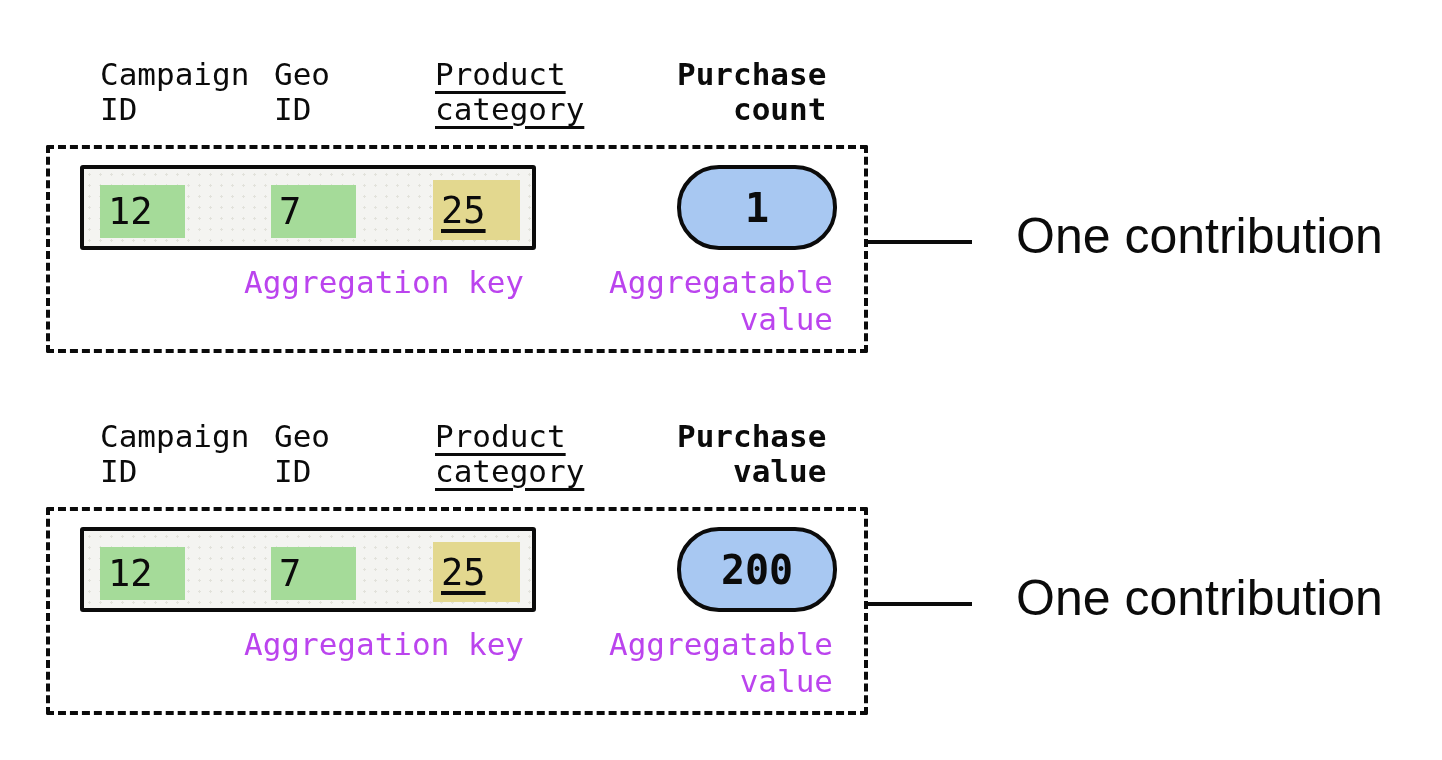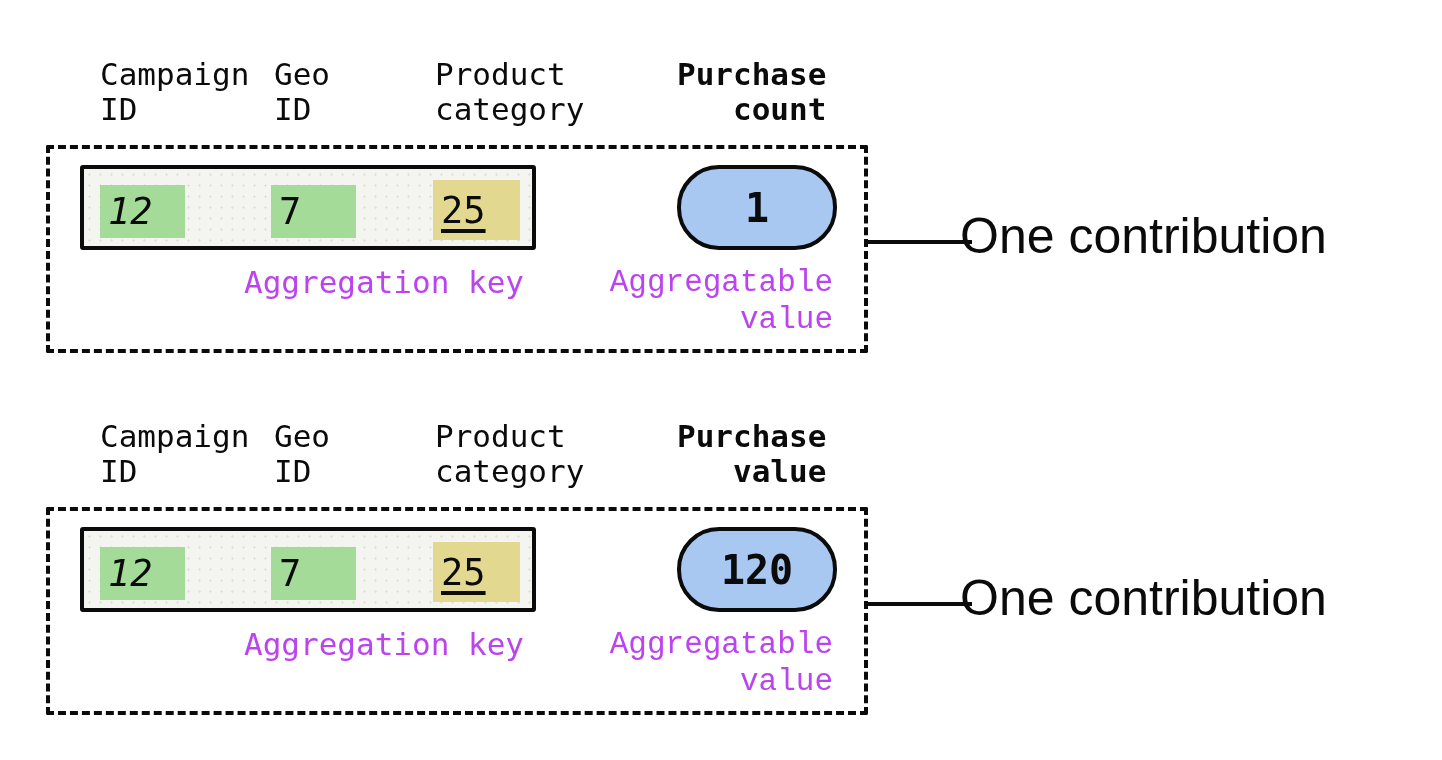--- a/index.html
+++ b/index.html
@@ -19,20 +19,21 @@
   .hdr{
     position:absolute;top:57px;
     font-size:31px;line-height:35px;
     white-space:pre;color:var(--ink,#0b0b0b);
   }
   .hdr-campaign{left:100px;}
   .hdr-geo{left:274px;}
   .hdr-product{left:435px;}
   .hdr-purchase{left:677px;font-weight:bold;text-align:right;}
   .hdr .uline{
+    text-decoration:underline;
     text-decoration-thickness:3px;
     text-underline-offset:6px;
   }
 
   
   .boundary{
     position:absolute;left:46px;top:145px;
     width:822px;height:208px;
     border:4px dashed var(--ink,#0b0b0b);
     box-sizing:border-box;
@@ -52,21 +53,21 @@
   }
   .cell{
     position:absolute;
     display:flex;align-items:center;
     font-size:37px;
     padding-left:8px;box-sizing:border-box;
     color:var(--ink,#0b0b0b);
   }
   .cell-green{background:var(--cell-green,#a5db99);}
   .cell-yellow{background:var(--cell-yellow,#e3d88f);}
-  .cell-1{left:100px;top:185px;width:85px;height:53px;font-style:italic;}
+  .cell-1{left:100px;top:185px;width:85px;height:53px;}
   .cell-2{left:271px;top:185px;width:85px;height:53px;}
   .cell-3{left:433px;top:180px;width:87px;height:60px;text-align:right;}
   .cell-3 span{
     text-decoration:underline;
     text-decoration-thickness:4px;
     text-underline-offset:6px;
   }
 
   
   .pill{
@@ -81,30 +82,30 @@
   }
 
   
   .plabel{
     position:absolute;top:264px;
     font-size:31px;line-height:37px;
     text-align:right;white-space:pre;
     color:var(--label-purple,#bb44ee);
   }
   .plabel-key{left:188px;width:336px;}
-  .plabel-val{left:560px;width:273px;font-family:Liberation Mono, monospace;}
+  .plabel-val{left:560px;width:273px;}
 
   
   .connector{
     position:absolute;left:866px;top:240px;
     width:106px;height:4px;
     background:var(--ink,#0b0b0b);
   }
   .annotation{
-    position:absolute;left:960px;top:206px;
+    position:absolute;left:1016px;top:206px;
     font-family:"Liberation Sans", sans-serif;
     font-size:50px;line-height:60px;
     color:var(--ink,#0b0b0b);
     white-space:nowrap;
   }
 </style>
 </head>
 <body>
 
 <div class="canvas">
@@ -152,21 +153,21 @@
         <span>12</span>
       </div>
     <div class="cell cell-green cell-2">
         <span>7</span>
       </div>
     <div class="cell cell-yellow cell-3">
         <span>25</span>
       </div>
 
     <div class="pill">
-        <span>120</span>
+        <span>200</span>
       </div>
 
     <div class="plabel plabel-key">Aggregation key</div>
     <div class="plabel plabel-val"><span>Aggregatable</span><br><span>value</span></div>
 
     <div class="connector"></div>
     <div class="annotation">One contribution</div>
   </div>
 
 </div>

